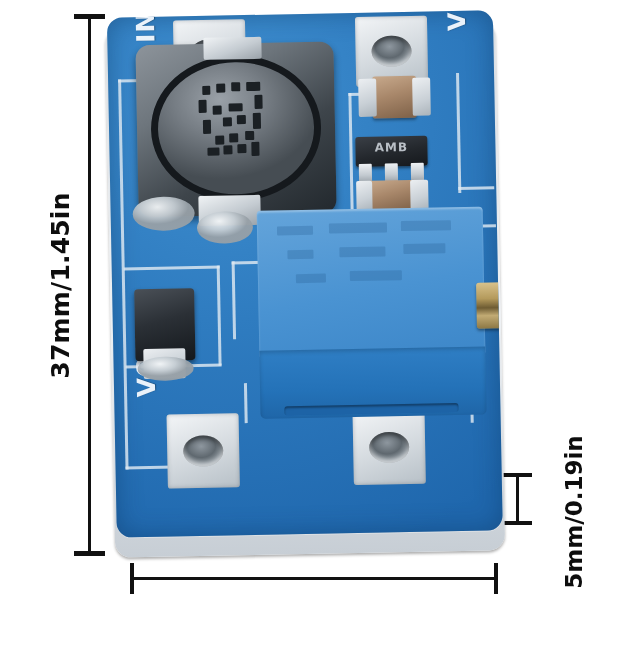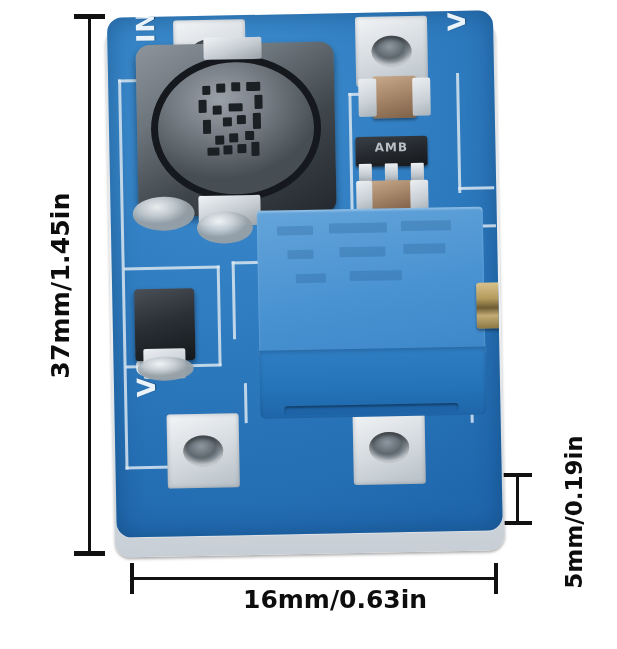--- a/index.html
+++ b/index.html
@@ -135,21 +135,20 @@
 <div id="stage">
 
   <div class="dimline" id="dim-left-line"></div>
   <div class="dimline" id="dim-left-cap-top"></div>
   <div class="dimline" id="dim-left-cap-bot"></div>
   <div class="dim-label" id="dim-left-label">37mm/1.45in</div>
 
   <div class="dimline" id="dim-bottom-line"></div>
   <div class="dimline" id="dim-bottom-cap-l"></div>
   <div class="dimline" id="dim-bottom-cap-r"></div>
-  <div class="dim-label" id="dim-bottom-label">16mm/0.63in</div>
 
   <div class="dimline" id="dim-right-line"></div>
   <div class="dimline" id="dim-right-cap-top"></div>
   <div class="dimline" id="dim-right-cap-bot"></div>
   <div class="dim-label" id="dim-right-label">5mm/0.19in</div>
 
   <div id="board-wrap">
     <div id="board-edge"></div>
 
     <div id="board-top">

